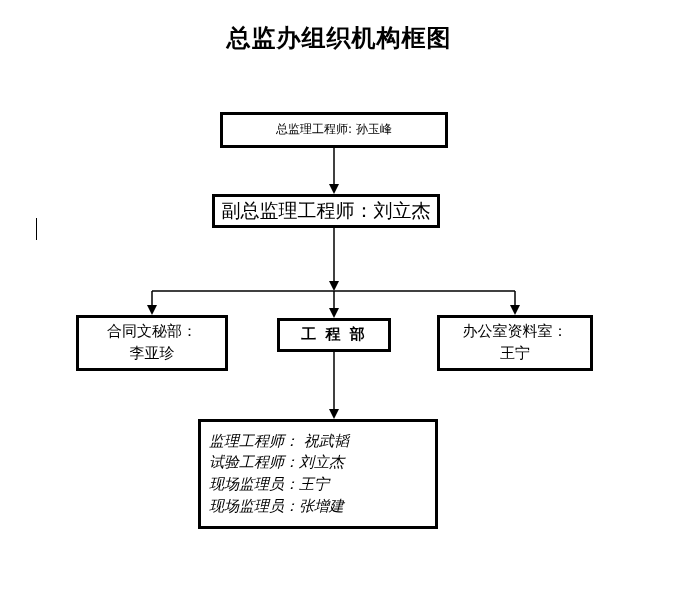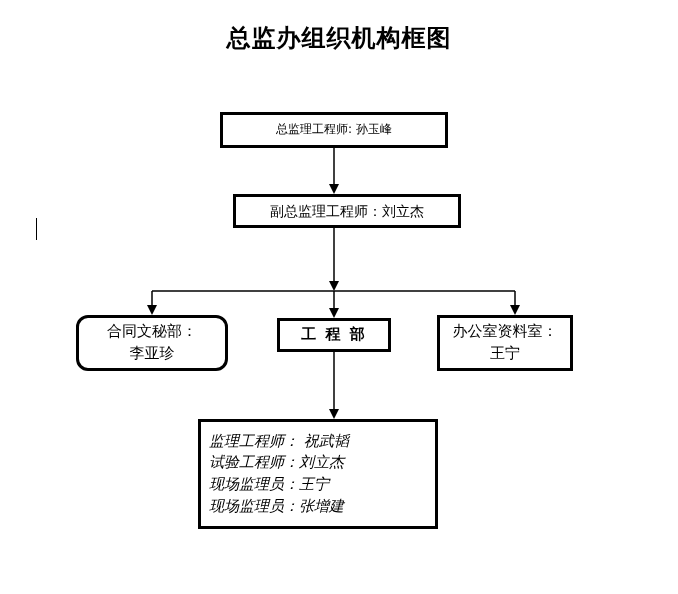--- a/index.html
+++ b/index.html
@@ -50,47 +50,46 @@
   }
   
   #node-director {
     left: 220px;
     top: 112px;
     width: 228px;
     height: 36px;
     font-size: 12px;
   }
   #node-deputy {
-    left: 233px;
+    left: 212px;
     top: 194px;
     width: 228px;
     height: 34px;
-    font-size: 14px;
+    font-size: 19px;
   }
   #node-contract {
     left: 76px;
     top: 315px;
     width: 152px;
     height: 56px;
     font-size: 15px;
-    border-radius: 12px;
   }
   #node-engineering {
     left: 277px;
     top: 318px;
     width: 114px;
     height: 34px;
     font-size: 15px;
     letter-spacing: 2px;
     font-weight: bold;
   }
   #node-office {
     left: 437px;
     top: 315px;
-    width: 136px;
+    width: 156px;
     height: 56px;
     font-size: 15px;
     justify-content: center;
   }
   #node-staff {
     left: 198px;
     top: 419px;
     width: 240px;
     height: 110px;
     font-size: 15px;

